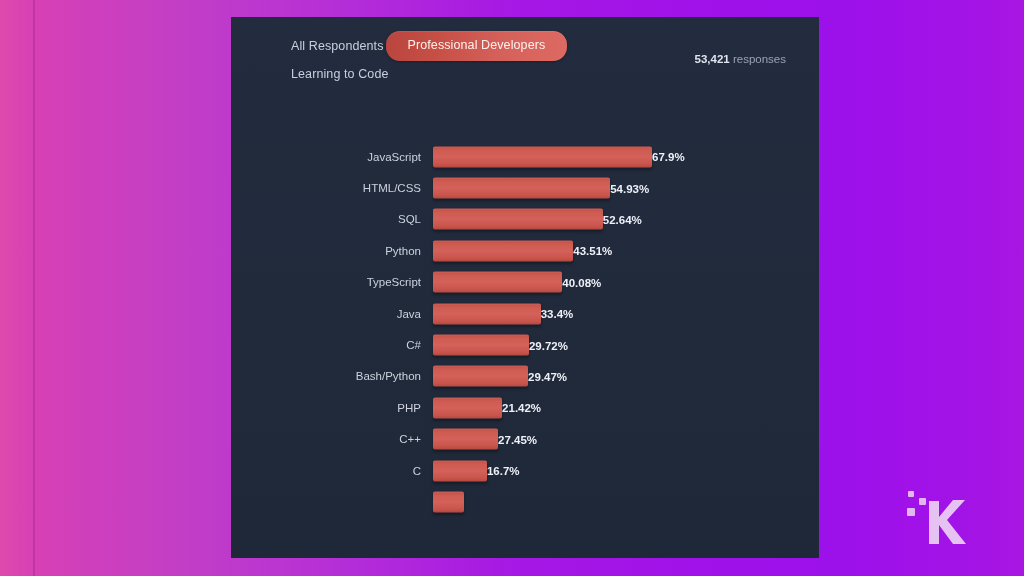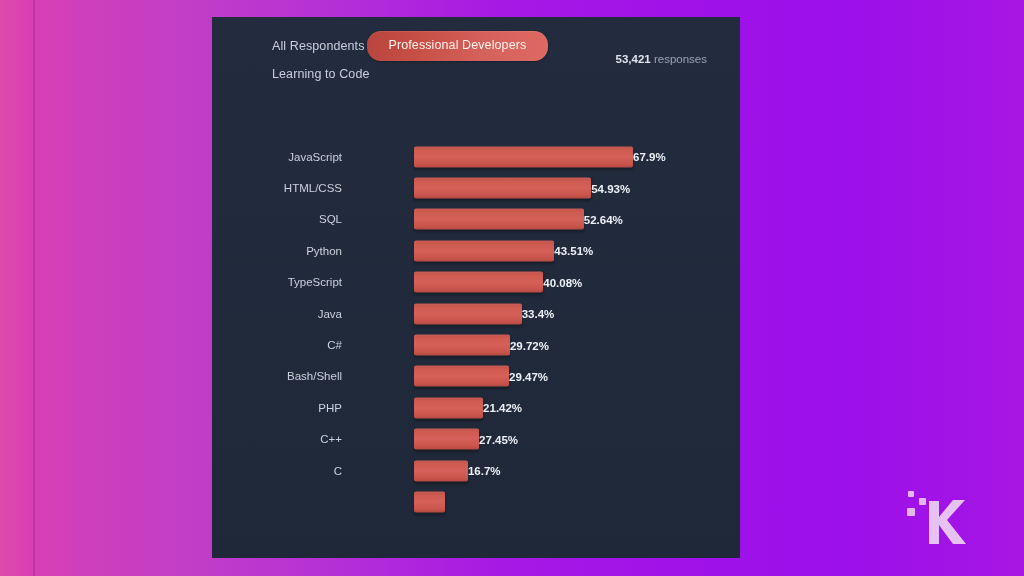--- a/index.html
+++ b/index.html
@@ -42,23 +42,23 @@
     top: 0;
     left: 33px;
     width: 2px;
     height: 576px;
     background: rgba(40, 10, 60, 0.16);
   }
 
   
   .panel {
     position: absolute;
-    left: 212px;
+    left: 231px;
     top: 17px;
-    width: 528px;
+    width: 588px;
     height: 541px;
     background: #701a75;
     overflow: hidden;
   }
   .panel-inner {
     position: absolute;
     inset: 0;
     background: linear-gradient(180deg, #232c3e 0%, #212a3b 60%, #1f2838 100%);
   }
 
@@ -245,21 +245,21 @@
           </div>
         </div>
         <div class="row">
           <div class="row-label">C#</div>
           <div class="bar-wrap">
             <div class="bar" style="width: 95.9px; background: linear-gradient(rgb(192, 81, 74) 0%, rgb(207, 91, 81) 18%, rgb(212, 98, 90) 50%, rgb(201, 84, 76) 84%, rgb(179, 72, 64) 100%);"></div>
             <div class="bar-value">29.72%</div>
           </div>
         </div>
         <div class="row">
-          <div class="row-label">Bash/Shell</div>
+          <div class="row-label">Bash/Python</div>
           <div class="bar-wrap">
             <div class="bar" style="width: 95.1px; background: linear-gradient(rgb(192, 81, 74) 0%, rgb(207, 91, 81) 18%, rgb(212, 98, 90) 50%, rgb(201, 84, 76) 84%, rgb(179, 72, 64) 100%);"></div>
             <div class="bar-value">29.47%</div>
           </div>
         </div>
         <div class="row">
           <div class="row-label">PHP</div>
           <div class="bar-wrap">
             <div class="bar" style="width: 69.1px; background: linear-gradient(rgb(192, 81, 74) 0%, rgb(207, 91, 81) 18%, rgb(212, 98, 90) 50%, rgb(201, 84, 76) 84%, rgb(179, 72, 64) 100%);"></div>
             <div class="bar-value">21.42%</div>

